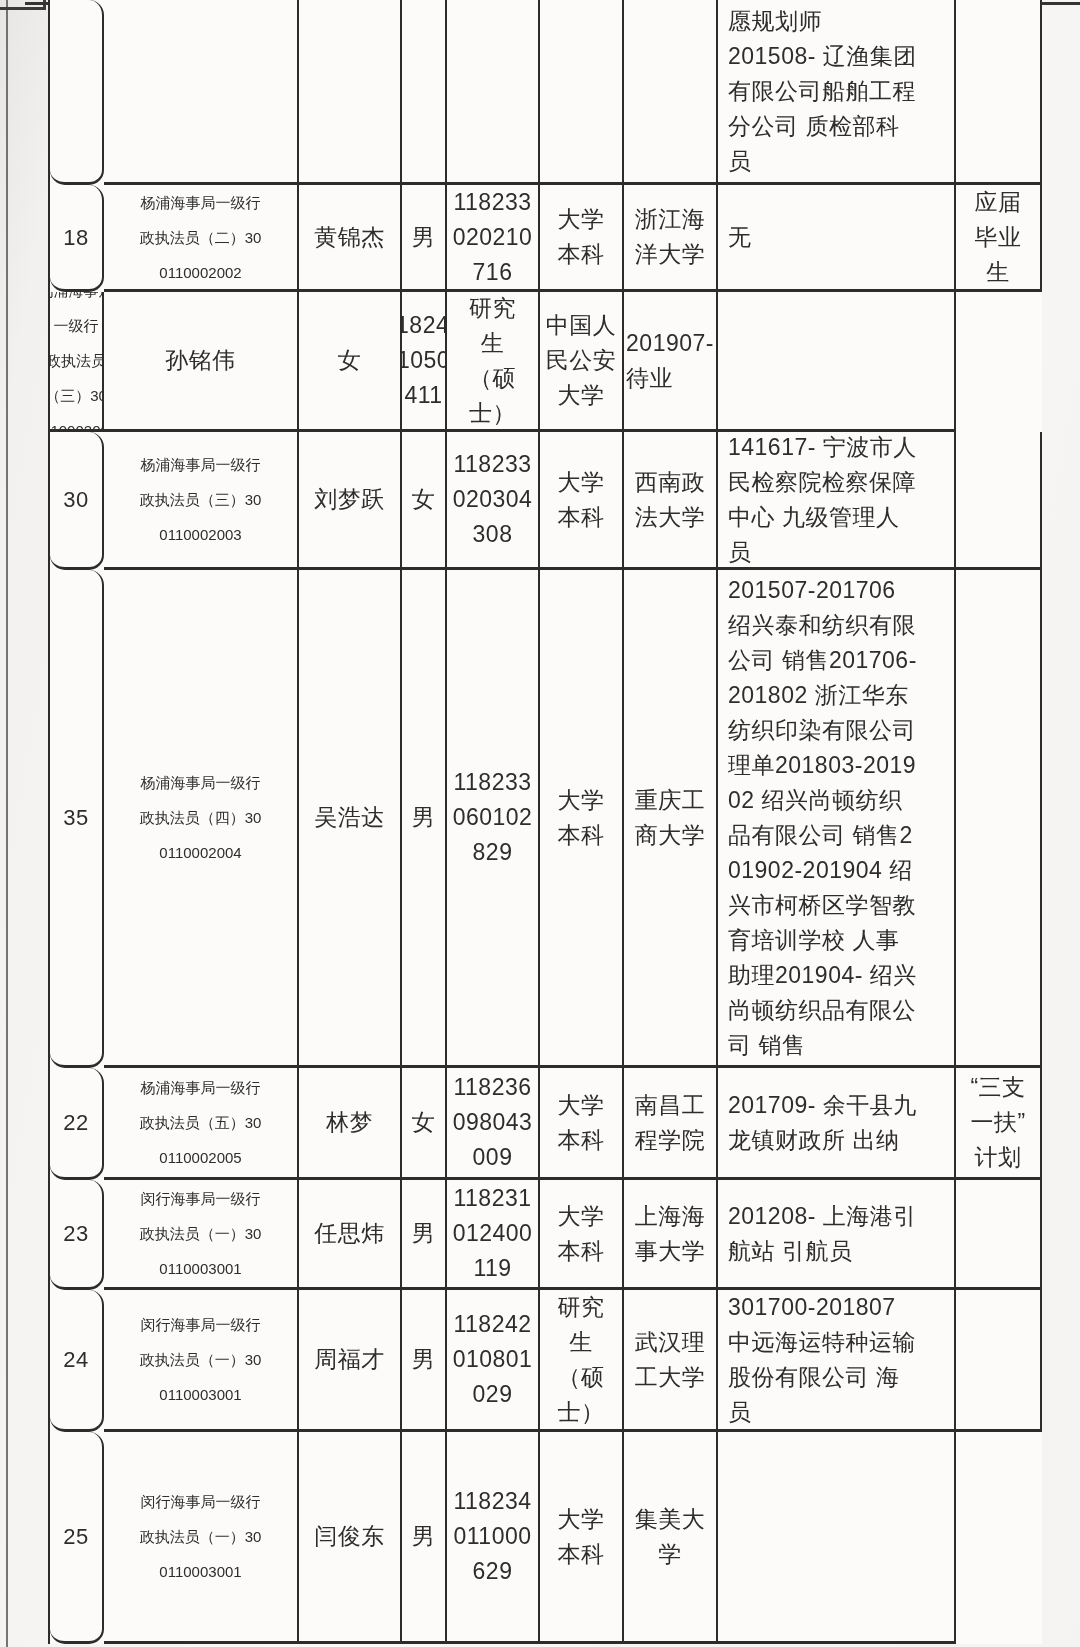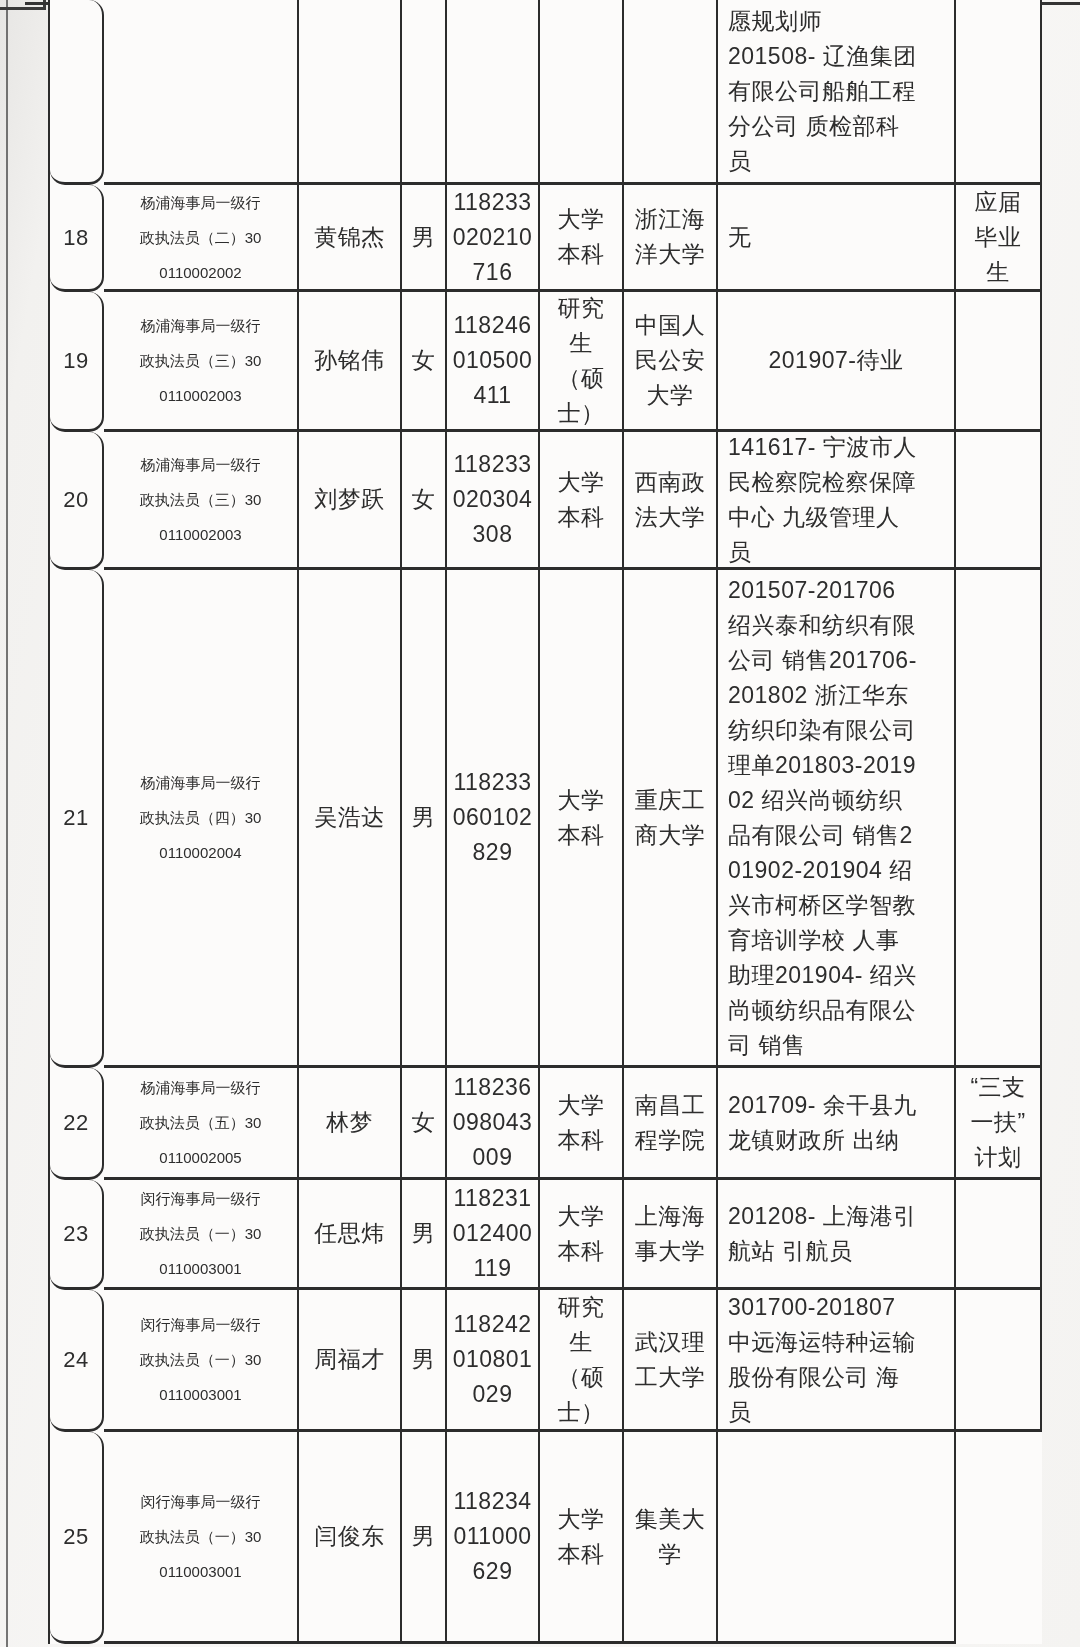--- a/index.html
+++ b/index.html
@@ -88,61 +88,60 @@
         <div class="t-cell c-education">大学
 本科</div>
         <div class="t-cell c-school">浙江海
 洋大学</div>
         <div class="t-cell c-work">无</div>
         <div class="t-cell c-note">应届
 毕业
 生</div>
       </div>
       <div class="t-row" style="grid-template-columns: 54px 195px 103px 45px 93px 84px 94px 238px 86px; height: 140px;">
-        <div class="t-cell c-no">19</div>
         <div class="t-cell c-position">杨浦海事局一级行
 政执法员（三）30
 0110002003</div>
         <div class="t-cell c-name">孙铭伟</div>
         <div class="t-cell c-gender">女</div>
         <div class="t-cell c-exam">118246
 010500
 411</div>
         <div class="t-cell c-education">研究
 生
 （硕
 士）</div>
         <div class="t-cell c-school">中国人
 民公安
 大学</div>
         <div class="t-cell c-work center">201907-待业</div>
         <div class="t-cell c-note"></div>
       </div>
       <div class="t-row" style="grid-template-columns: 54px 195px 103px 45px 93px 84px 94px 238px 86px; height: 138px;">
-        <div class="t-cell c-no">20</div>
+        <div class="t-cell c-no">30</div>
         <div class="t-cell c-position">杨浦海事局一级行
 政执法员（三）30
 0110002003</div>
         <div class="t-cell c-name">刘梦跃</div>
         <div class="t-cell c-gender">女</div>
         <div class="t-cell c-exam">118233
 020304
 308</div>
         <div class="t-cell c-education">大学
 本科</div>
         <div class="t-cell c-school">西南政
 法大学</div>
         <div class="t-cell c-work">141617- 宁波市人
 民检察院检察保障
 中心 九级管理人
 员</div>
         <div class="t-cell c-note"></div>
       </div>
       <div class="t-row" style="grid-template-columns: 54px 195px 103px 45px 93px 84px 94px 238px 86px; height: 498px;">
-        <div class="t-cell c-no">21</div>
+        <div class="t-cell c-no">35</div>
         <div class="t-cell c-position">杨浦海事局一级行
 政执法员（四）30
 0110002004</div>
         <div class="t-cell c-name">吴浩达</div>
         <div class="t-cell c-gender">男</div>
         <div class="t-cell c-exam">118233
 060102
 829</div>
         <div class="t-cell c-education">大学
 本科</div>

